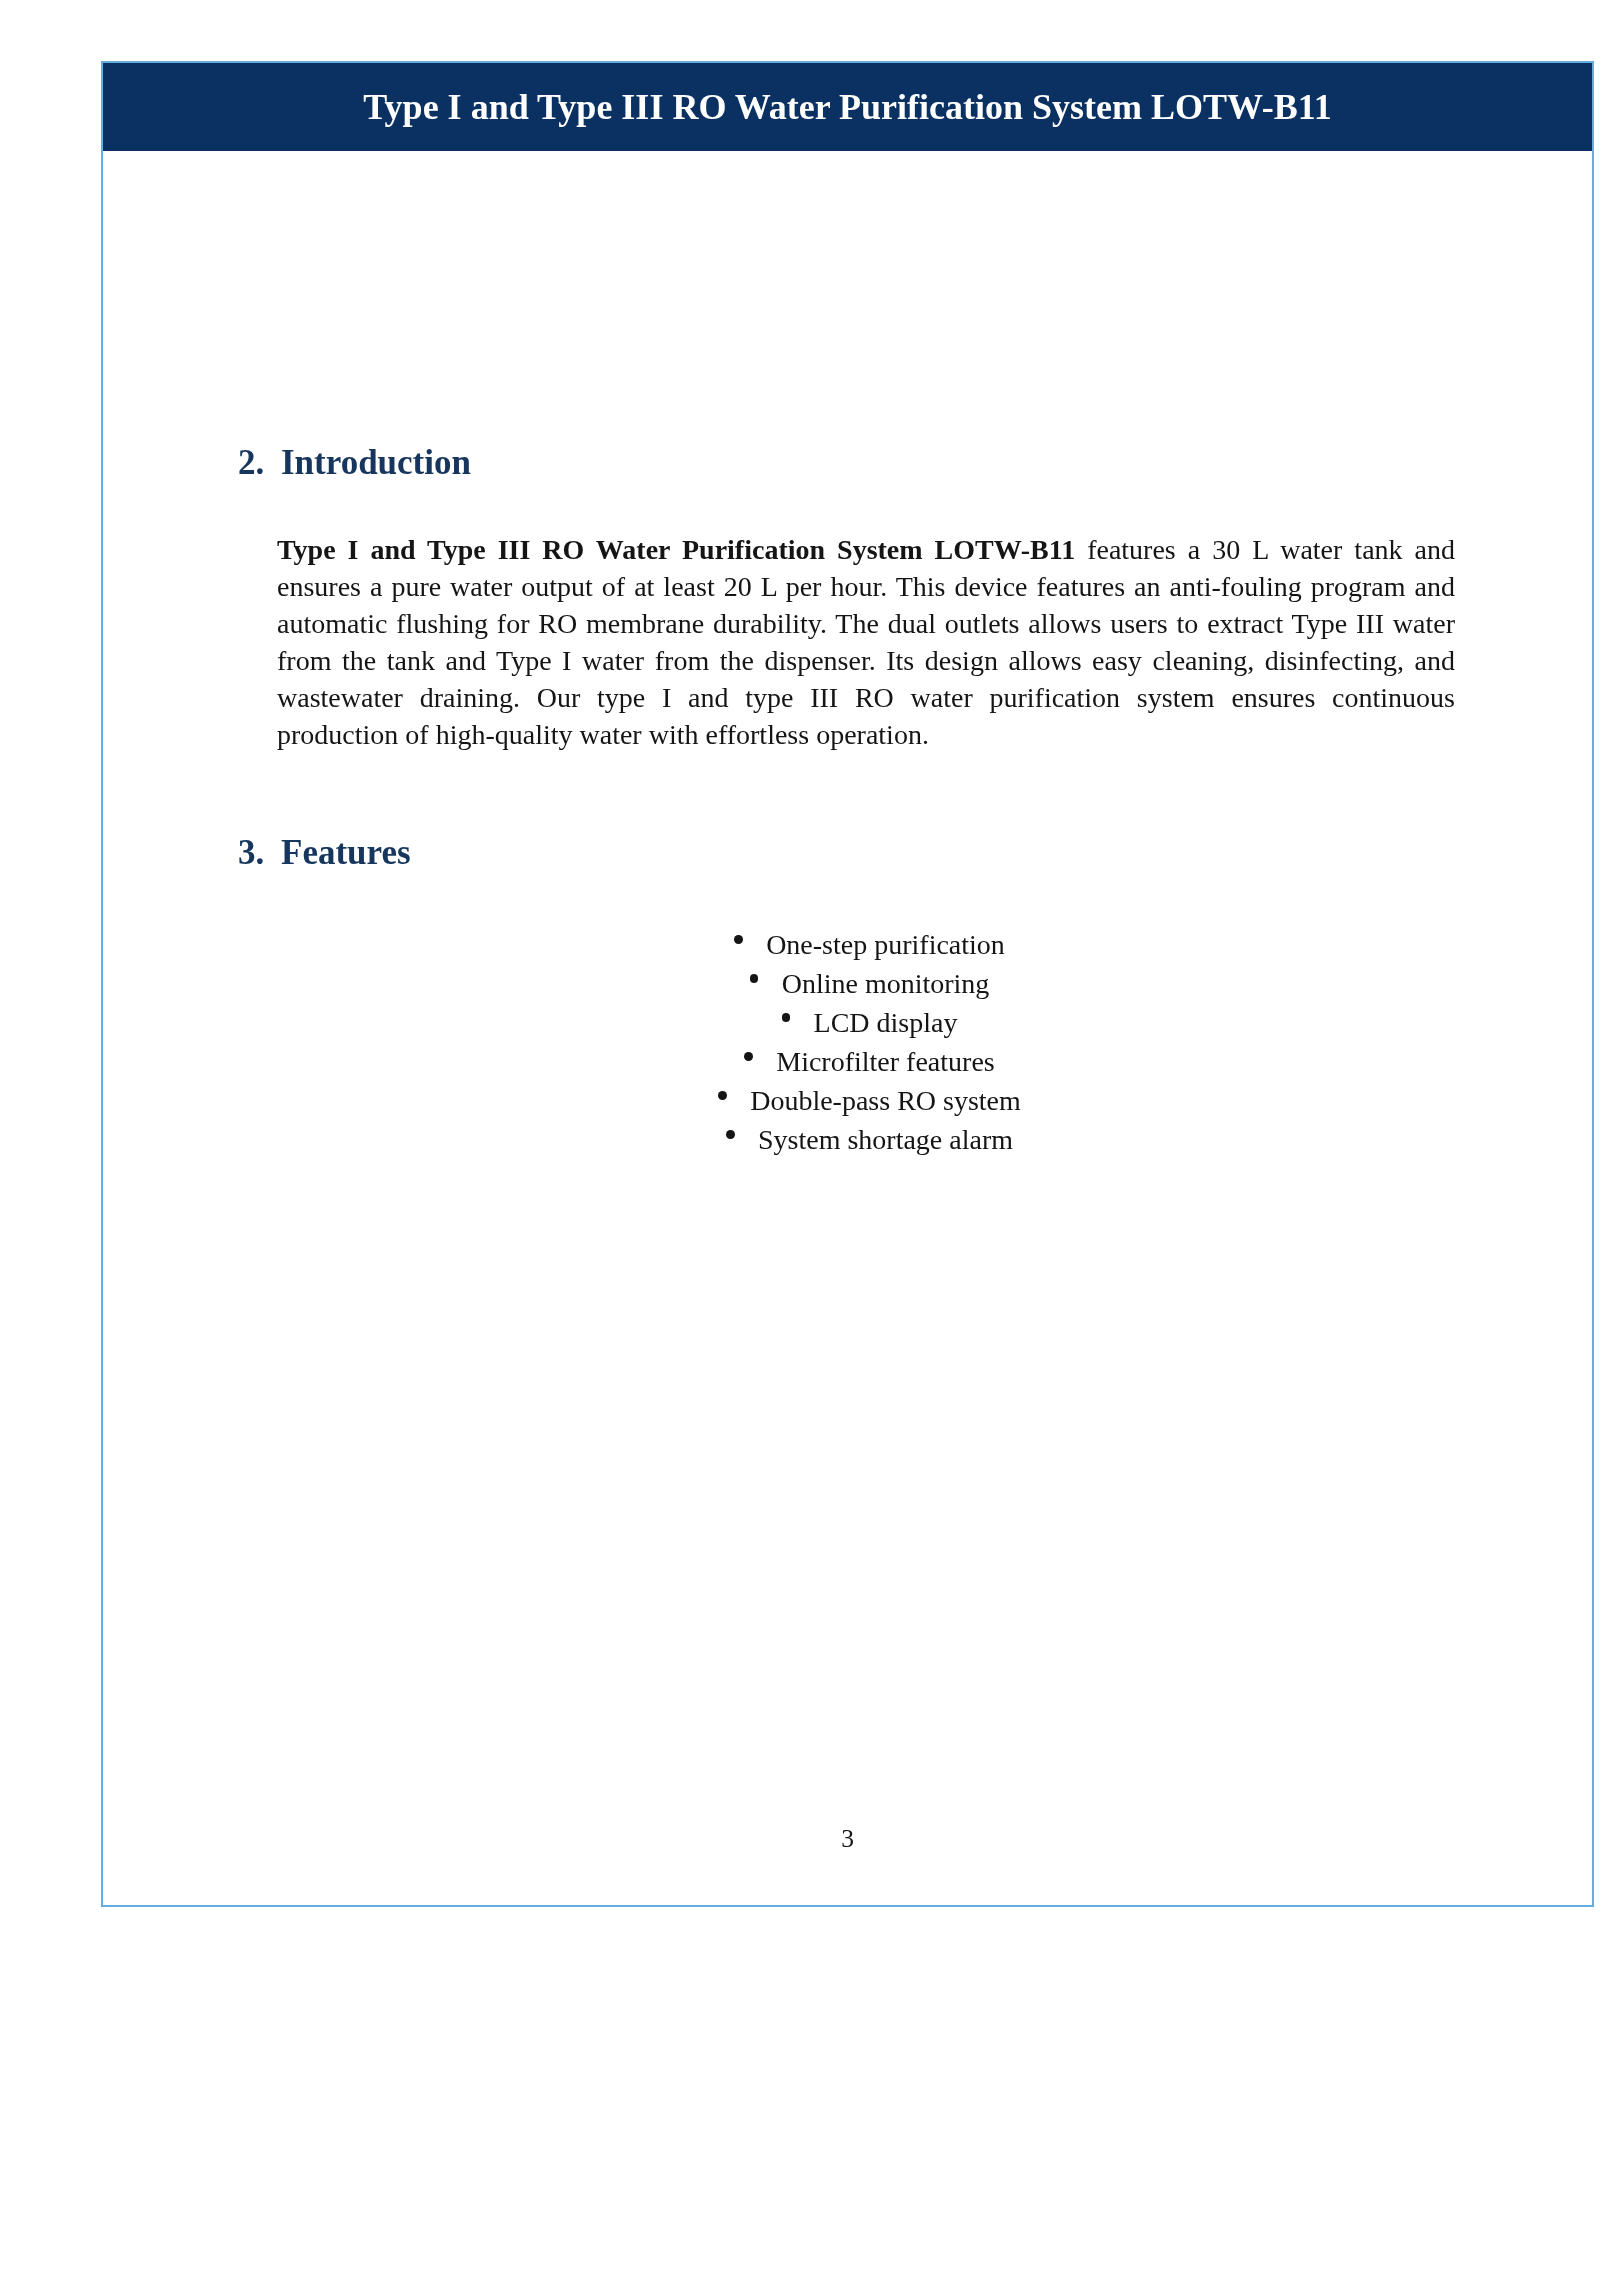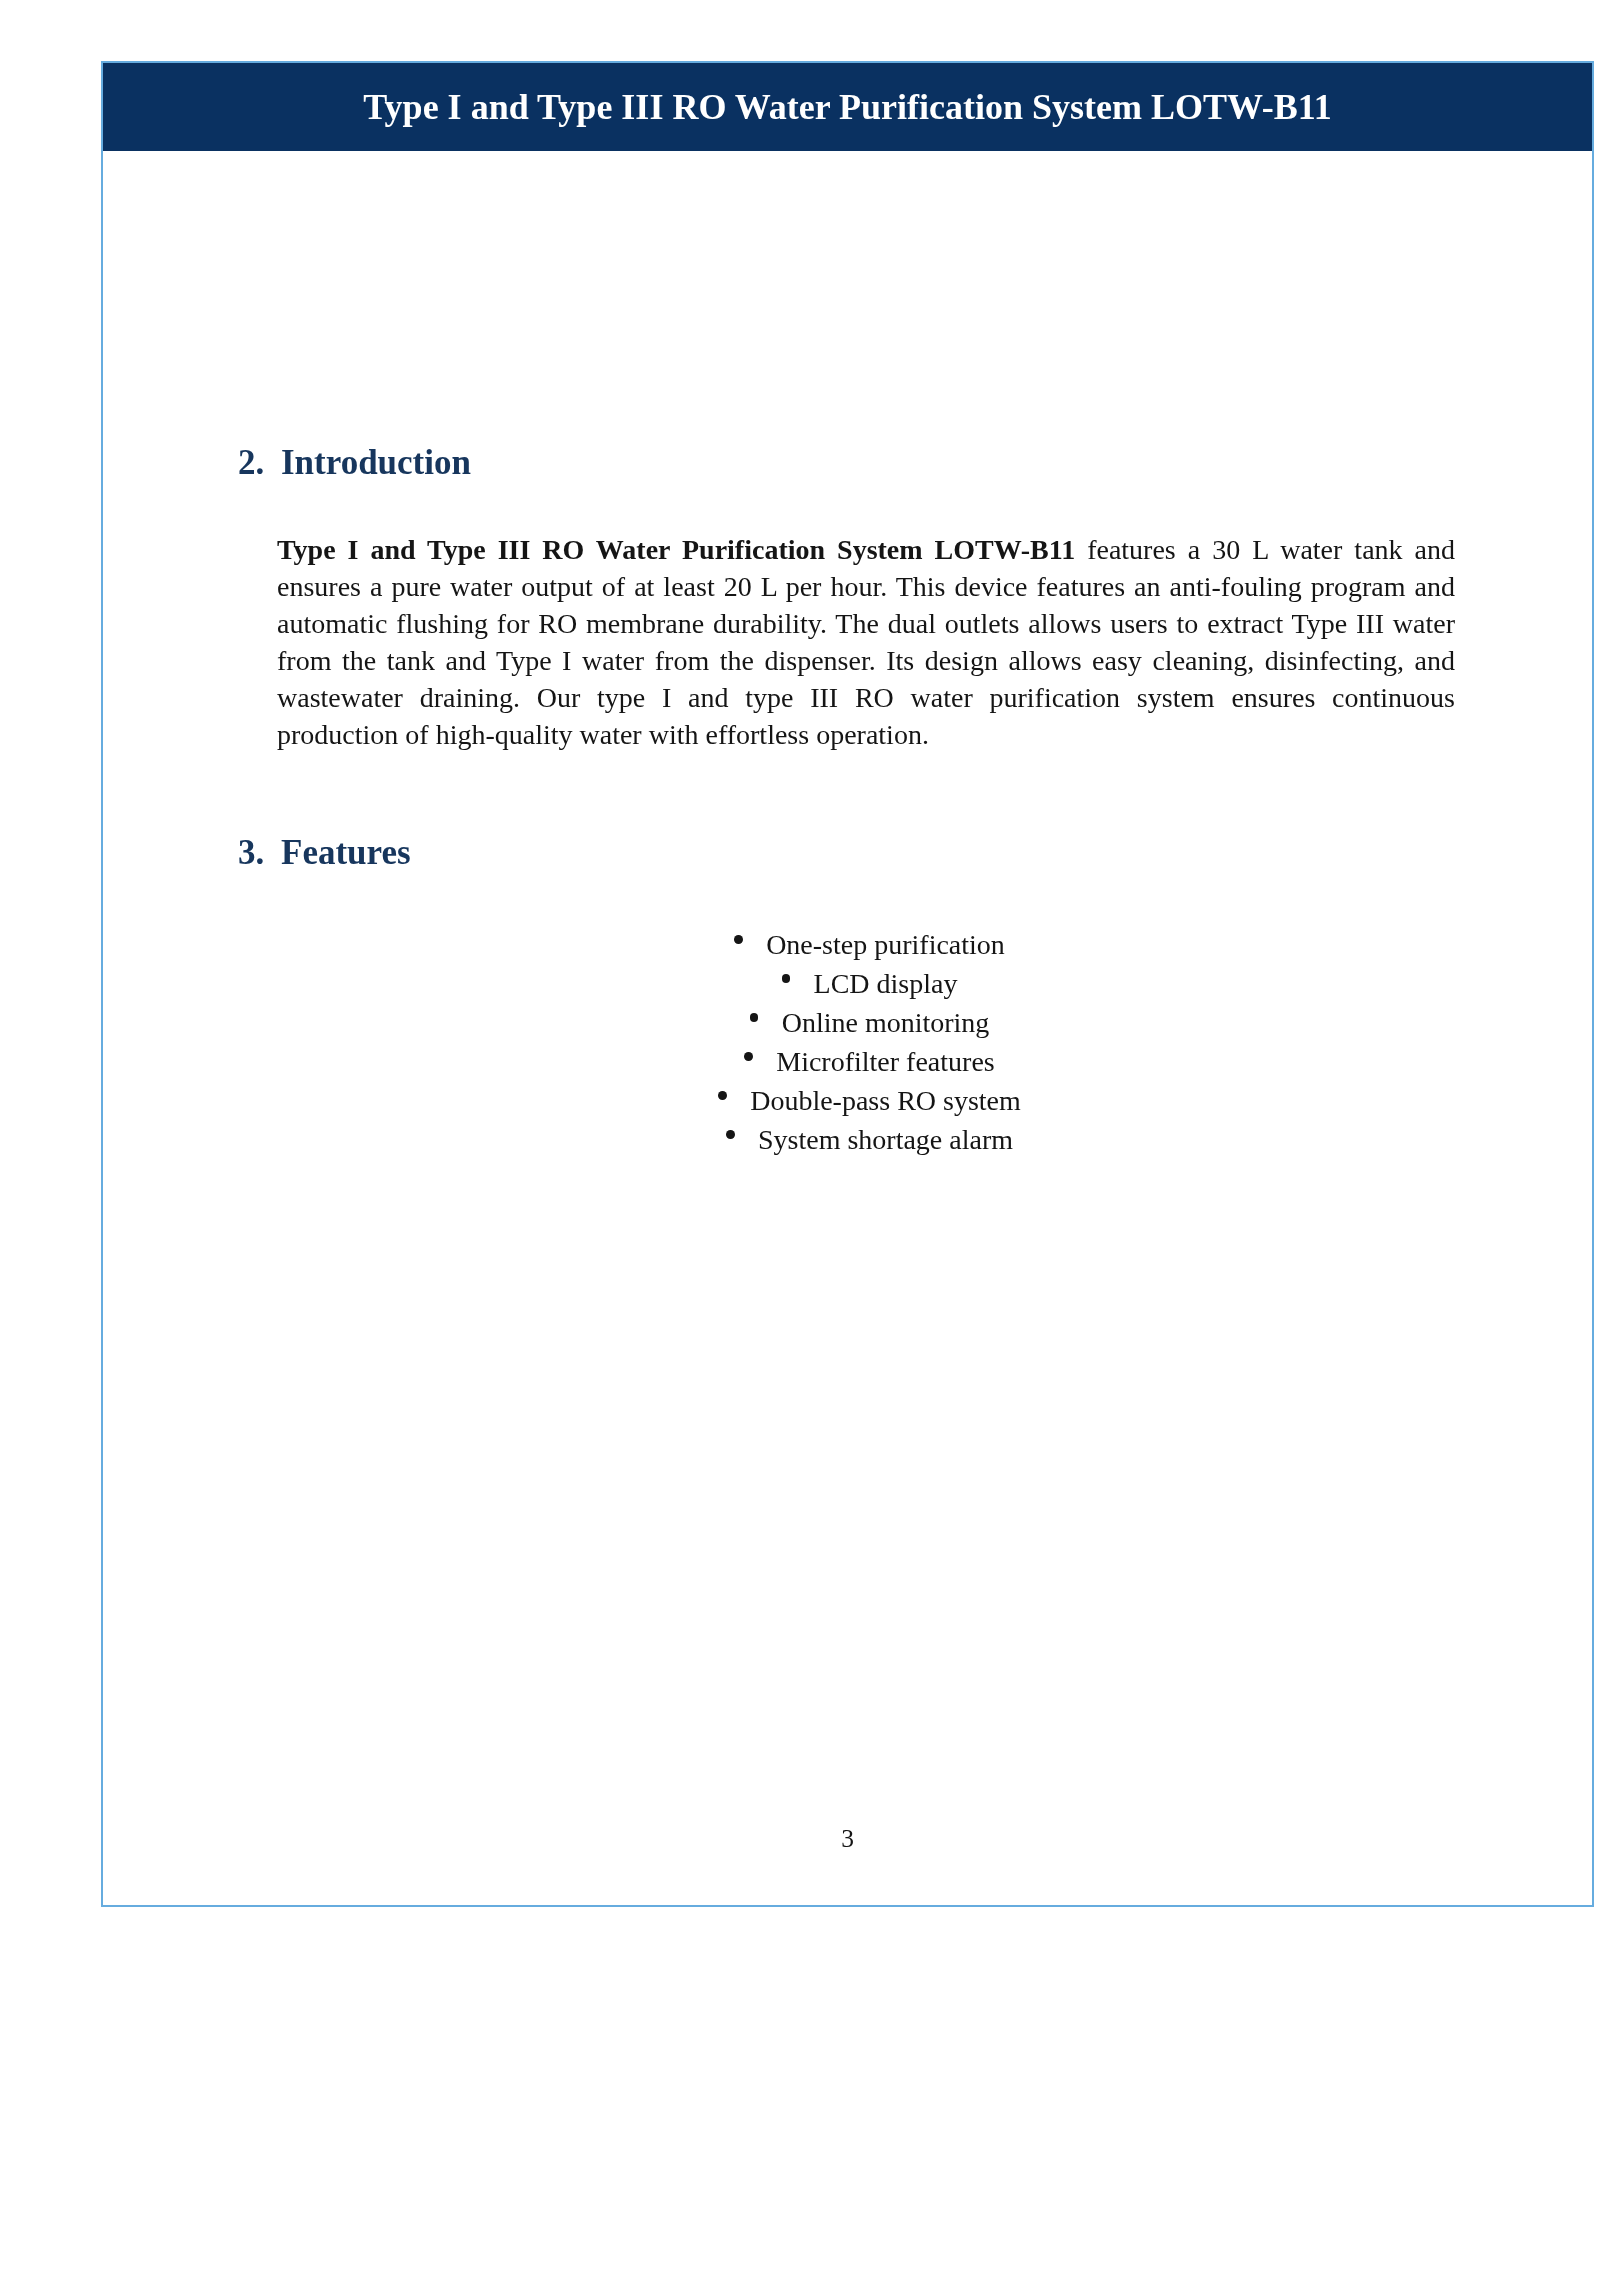--- a/index.html
+++ b/index.html
@@ -127,25 +127,25 @@
         <span>Features</span>
       </div>
 
       <div class="feature-list">
         <div class="feature-item">
           <span class="bullet-dot"></span>
           <span>One-step purification</span>
         </div>
         <div class="feature-item">
           <span class="bullet-dot"></span>
-          <span>LCD display</span>
+          <span>Online monitoring</span>
         </div>
         <div class="feature-item">
           <span class="bullet-dot"></span>
-          <span>Online monitoring</span>
+          <span>LCD display</span>
         </div>
         <div class="feature-item">
           <span class="bullet-dot"></span>
           <span>Microfilter features</span>
         </div>
         <div class="feature-item">
           <span class="bullet-dot"></span>
           <span>Double-pass RO system</span>
         </div>
         <div class="feature-item">

